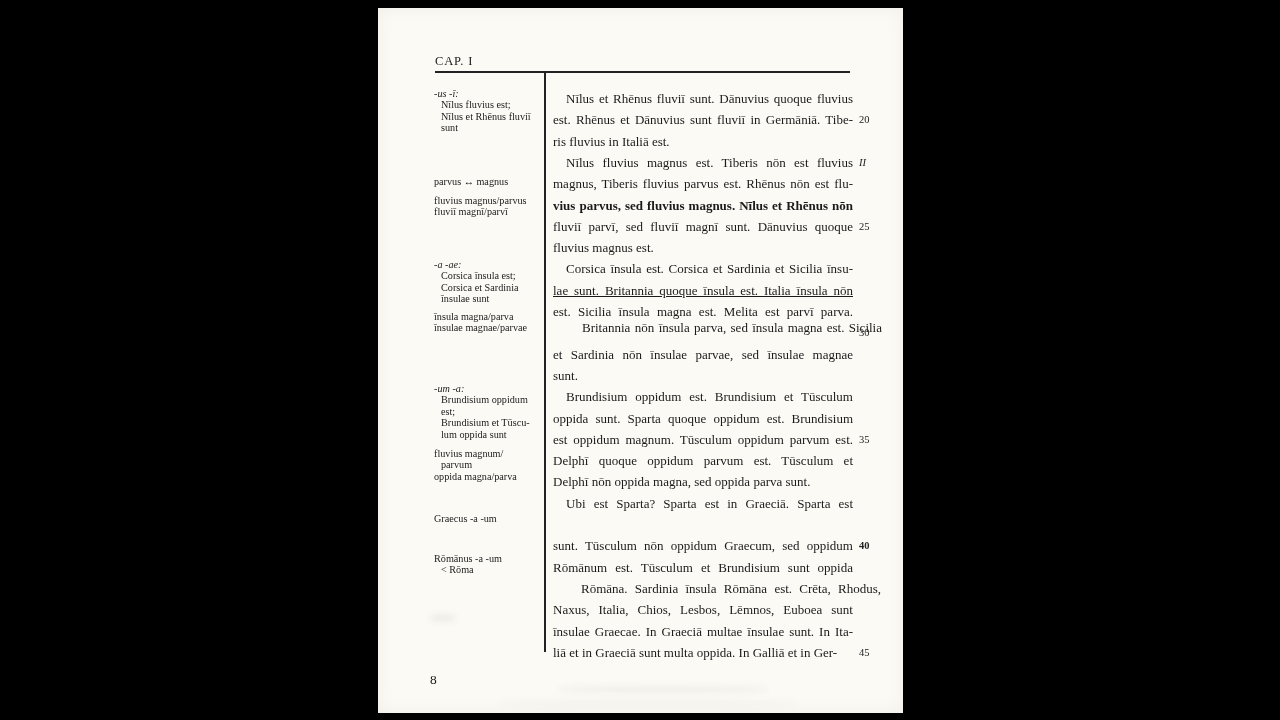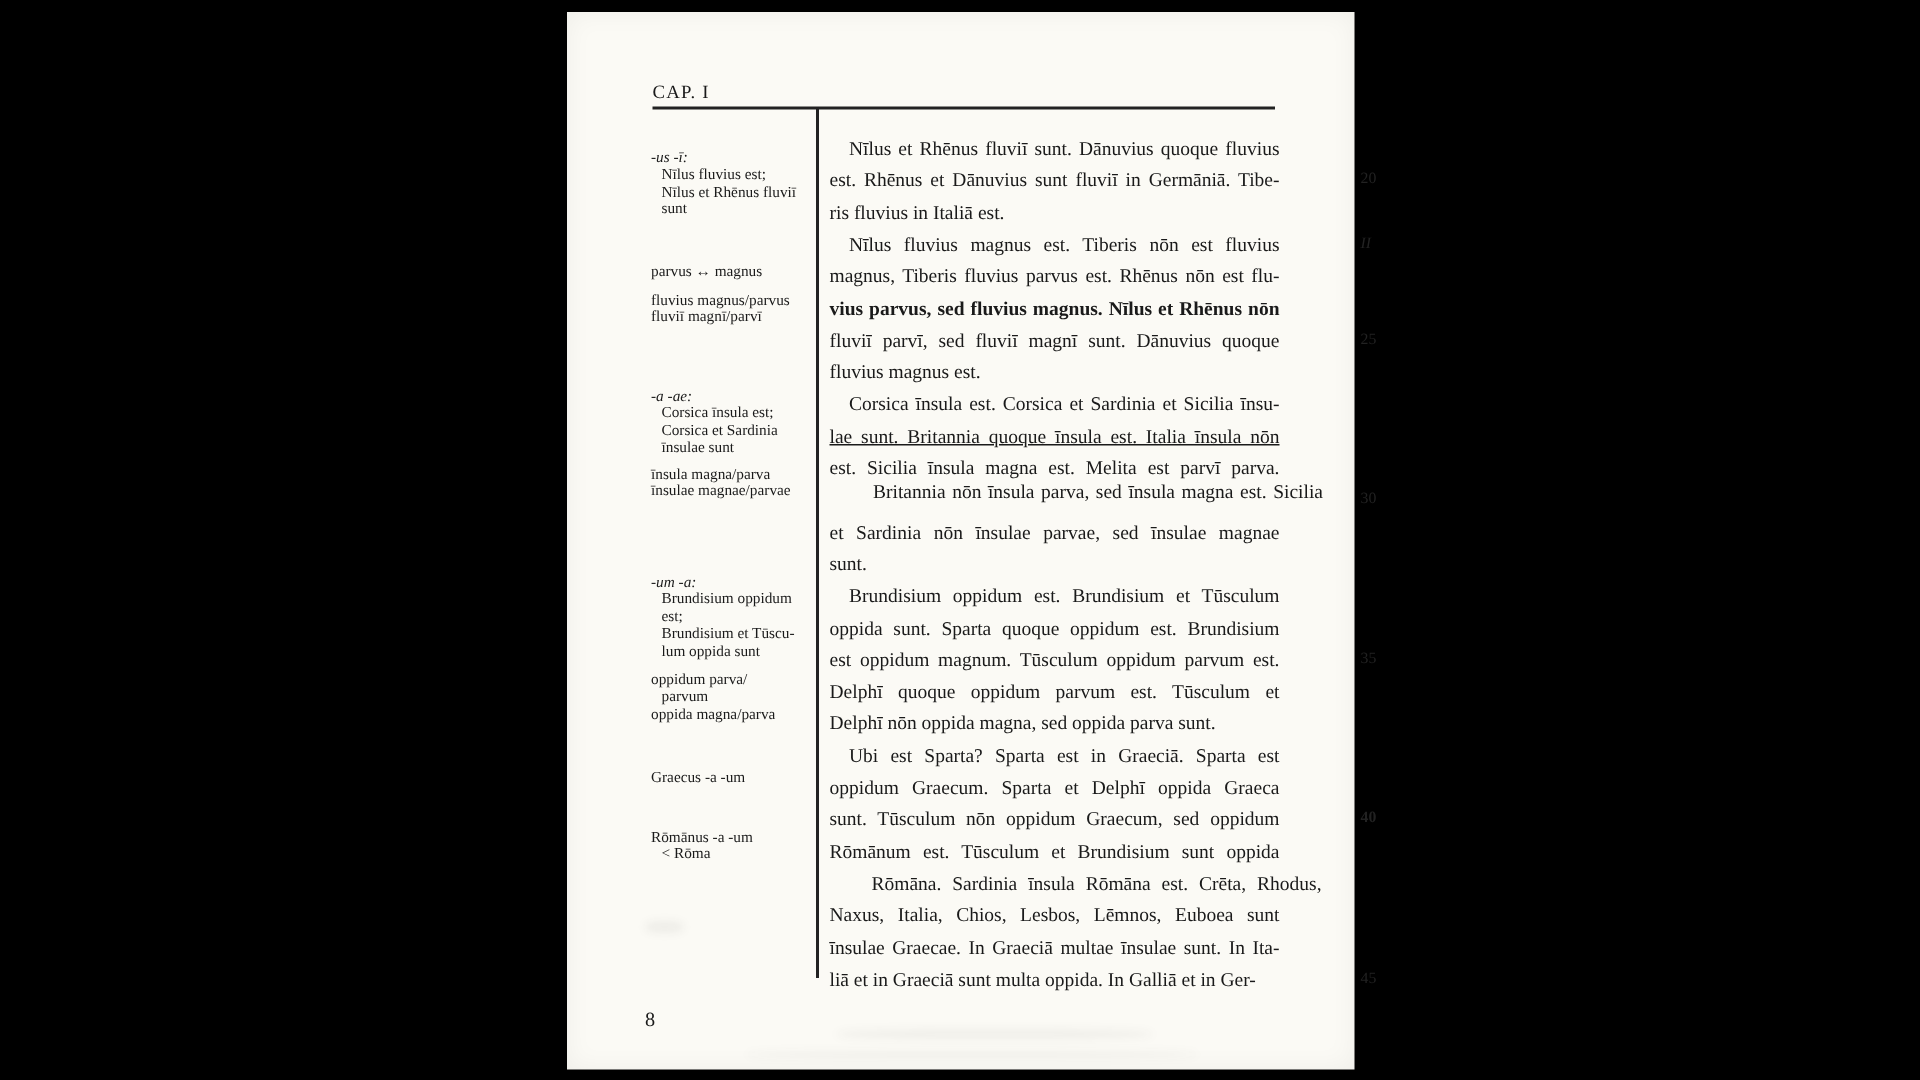--- a/index.html
+++ b/index.html
@@ -41,21 +41,21 @@
   .textcol{position:absolute;left:175px;top:80px;width:300px;height:582px;}
   .pline{
     position:absolute;left:0;width:300px;height:21.3px;line-height:21.3px;
     font-size:13px;text-align:justify;text-align-last:justify;
   }
   .pline.first{padding-left:13px;width:287px;}
   .pline.plast{text-align-last:left;}
 
   .lnum{
     position:absolute;left:481px;width:28px;height:21.3px;line-height:21.3px;
-    font-size:10.5px;color:#222;margin-left:48px;
+    font-size:10.5px;color:#222;
   }
   .lnum.it{font-style:italic;}
 
   .pagenum{position:absolute;left:52px;top:664px;font-size:13.5px;}
 
   .smudge{position:absolute;background:rgba(40,40,40,0.05);filter:blur(3px);border-radius:40%;}
   .smudge.s1{left:180px;top:678px;width:210px;height:7px;}
   .smudge.s2{left:120px;top:692px;width:300px;height:6px;background:rgba(40,40,40,0.04);}
   .smudge.s3{left:52px;top:606px;width:26px;height:8px;background:rgba(40,40,40,0.06);}
 </style>
@@ -64,21 +64,21 @@
 
 <div class="bar left"></div>
 <div class="bar right"></div>
 
 <div class="page">
   <div class="cap">CAP. I</div>
   <div class="hrule"></div>
   <div class="vrule"></div>
 
   <div class="margincol">
-      <div class="mblock" style="top: 92px;">
+      <div class="mblock" style="top: 80px;">
         <div class="mline it">-us -ī:</div>
         <div class="mline ind">Nīlus fluvius est;</div>
         <div class="mline ind">Nīlus et Rhēnus fluviī</div>
         <div class="mline ind">sunt</div>
       </div>
       <div class="mblock" style="top: 168px;">
         <div class="mline">parvus ↔ magnus</div>
       </div>
       <div class="mblock" style="top: 187px;">
         <div class="mline">fluvius magnus/parvus</div>
@@ -95,21 +95,21 @@
         <div class="mline">īnsulae magnae/parvae</div>
       </div>
       <div class="mblock" style="top: 375px;">
         <div class="mline it">-um -a:</div>
         <div class="mline ind">Brundisium oppidum</div>
         <div class="mline ind">est;</div>
         <div class="mline ind">Brundisium et Tūscu-</div>
         <div class="mline ind">lum oppida sunt</div>
       </div>
       <div class="mblock" style="top: 440px;">
-        <div class="mline">oppidum parva/</div>
+        <div class="mline">fluvius magnum/</div>
         <div class="mline ind">parvum</div>
         <div class="mline">oppida magna/parva</div>
       </div>
       <div class="mblock" style="top: 505px;">
         <div class="mline">Graecus -a -um</div>
       </div>
       <div class="mblock" style="top: 545px;">
         <div class="mline">Rōmānus -a -um</div>
         <div class="mline ind">&lt; Rōma</div>
       </div>
@@ -128,21 +128,20 @@
       <div class="pline" style="top: 213px;">est. Sicilia īnsula magna est. Melita est parvī parva.</div>
       <div class="pline" style="top: 229px; margin-left: 29px;">Britannia nōn īnsula parva, sed īnsula magna est. Sicilia</div>
       <div class="pline" style="top: 255.6px;">et Sardinia nōn īnsulae parvae, sed īnsulae magnae</div>
       <div class="pline plast" style="top: 276.9px;">sunt.</div>
       <div class="pline first" style="top: 298.2px;">Brundisium oppidum est. Brundisium et Tūsculum</div>
       <div class="pline" style="top: 319.5px;">oppida sunt. Sparta quoque oppidum est. Brundisium</div>
       <div class="pline" style="top: 340.8px;">est oppidum magnum. Tūsculum oppidum parvum est.</div>
       <div class="pline" style="top: 362.1px;">Delphī quoque oppidum parvum est. Tūsculum et</div>
       <div class="pline plast" style="top: 383.4px;">Delphī nōn oppida magna, sed oppida parva sunt.</div>
       <div class="pline first" style="top: 404.7px;">Ubi est Sparta? Sparta est in Graeciā. Sparta est</div>
-      <div class="pline" style="top: 426px;">oppidum Graecum. Sparta et Delphī oppida Graeca</div>
       <div class="pline" style="top: 447.3px;">sunt. Tūsculum nōn oppidum Graecum, sed oppidum</div>
       <div class="pline" style="top: 468.6px;">Rōmānum est. Tūsculum et Brundisium sunt oppida</div>
       <div class="pline" style="top: 489.9px; margin-left: 28px;">Rōmāna. Sardinia īnsula Rōmāna est. Crēta, Rhodus,</div>
       <div class="pline" style="top: 511.2px;">Naxus, Italia, Chios, Lesbos, Lēmnos, Euboea sunt</div>
       <div class="pline" style="top: 532.5px;">īnsulae Graecae. In Graeciā multae īnsulae sunt. In Ita-</div>
       <div class="pline plast" style="top: 553.8px;">liā et in Graeciā sunt multa oppida. In Galliā et in Ger-</div>
     </div>
 
   <div class="pagenum">8</div>
 

